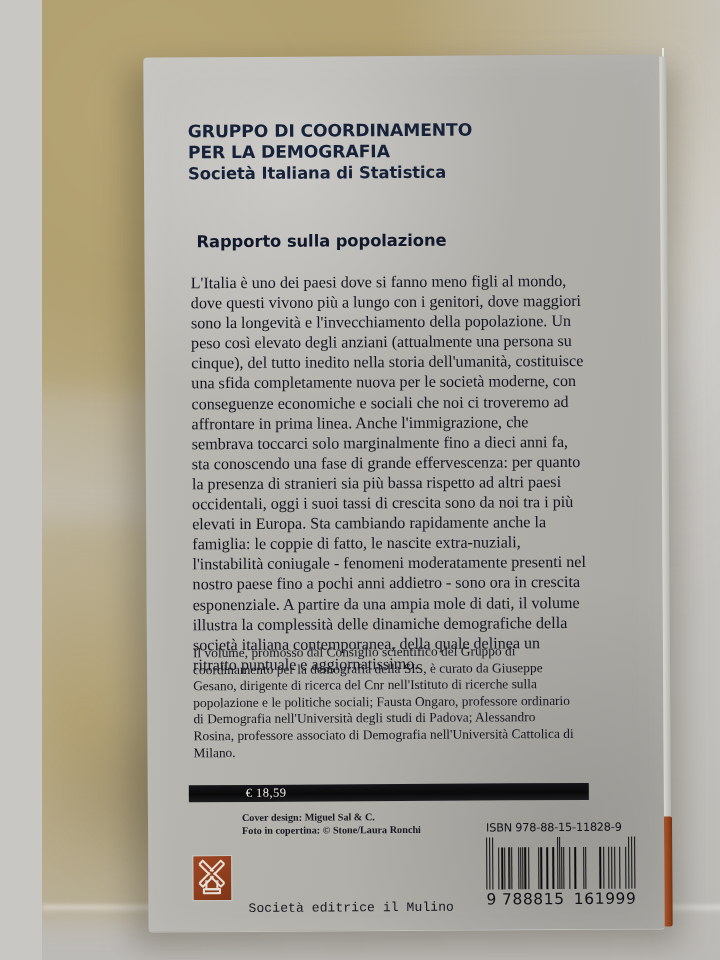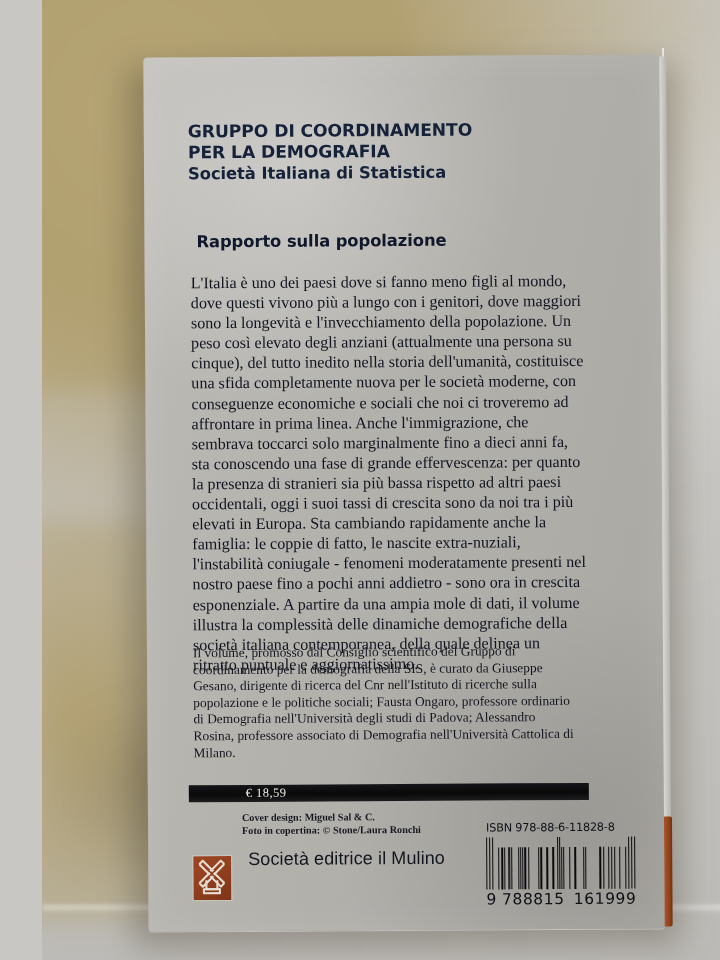--- a/index.html
+++ b/index.html
@@ -229,24 +229,24 @@
     width: 40px;
     height: 46px;
     background: linear-gradient(145deg, #9e4421 0%, #92401e 45%, #7d3517 100%);
     border: 1.5px solid #c9c7c2;
     box-sizing: border-box;
   }
   .logo svg { display: block; }
   .publisher {
     position: absolute;
     left: 56px;
-    top: 792px;
+    top: 844px;
     color: #14161f;
-    font-family: Liberation Sans, sans-serif;
-    font-size: 18px;
+    font-family: Liberation Mono, monospace;
+    font-size: 13px;
     letter-spacing: 0.1px;
   }
 
   
   .barcode-wrap {
     position: absolute;
     left: 294px;
     top: 766px;
     width: 150px;
   }
@@ -325,21 +325,21 @@
               <path d="M6 27 L16.5 16.5 M6 27 L9.5 30.5 L20 20"></path>
               <path d="M31 27 L20.5 16.5 M31 27 L27.5 30.5 L17 20"></path>
               <path d="M13 24 L13 33 L24 33 L24 24"></path>
               <path d="M10.5 33 L26.5 33 L26.5 37 L10.5 37 Z"></path>
             </g>
           </svg>
         </div>
         <div class="publisher">Società editrice il Mulino</div>
 
         <div class="barcode-wrap">
-          <div class="isbn">ISBN 978-88-6-11828-8</div>
+          <div class="isbn">ISBN 978-88-15-11828-9</div>
           <div class="bars" id="bars">
               <i style="width: 2px; height: 52px; margin-right: 2px;"></i>
               <i style="width: 2px; height: 52px; margin-right: 2px;"></i>
               <i style="width: 2px; height: 52px; margin-right: 1px;"></i>
               <i style="width: 3px; height: 42px; margin-right: 2px; background: transparent;"></i>
               <i style="width: 2px; height: 42px; margin-right: 2px;"></i>
               <i style="width: 3px; height: 42px; margin-right: 1px;"></i>
               <i style="width: 1px; height: 42px; margin-right: 1px;"></i>
               <i style="width: 3px; height: 42px; margin-right: 1px; background: transparent;"></i>
               <i style="width: 1px; height: 42px; margin-right: 1px;"></i>

